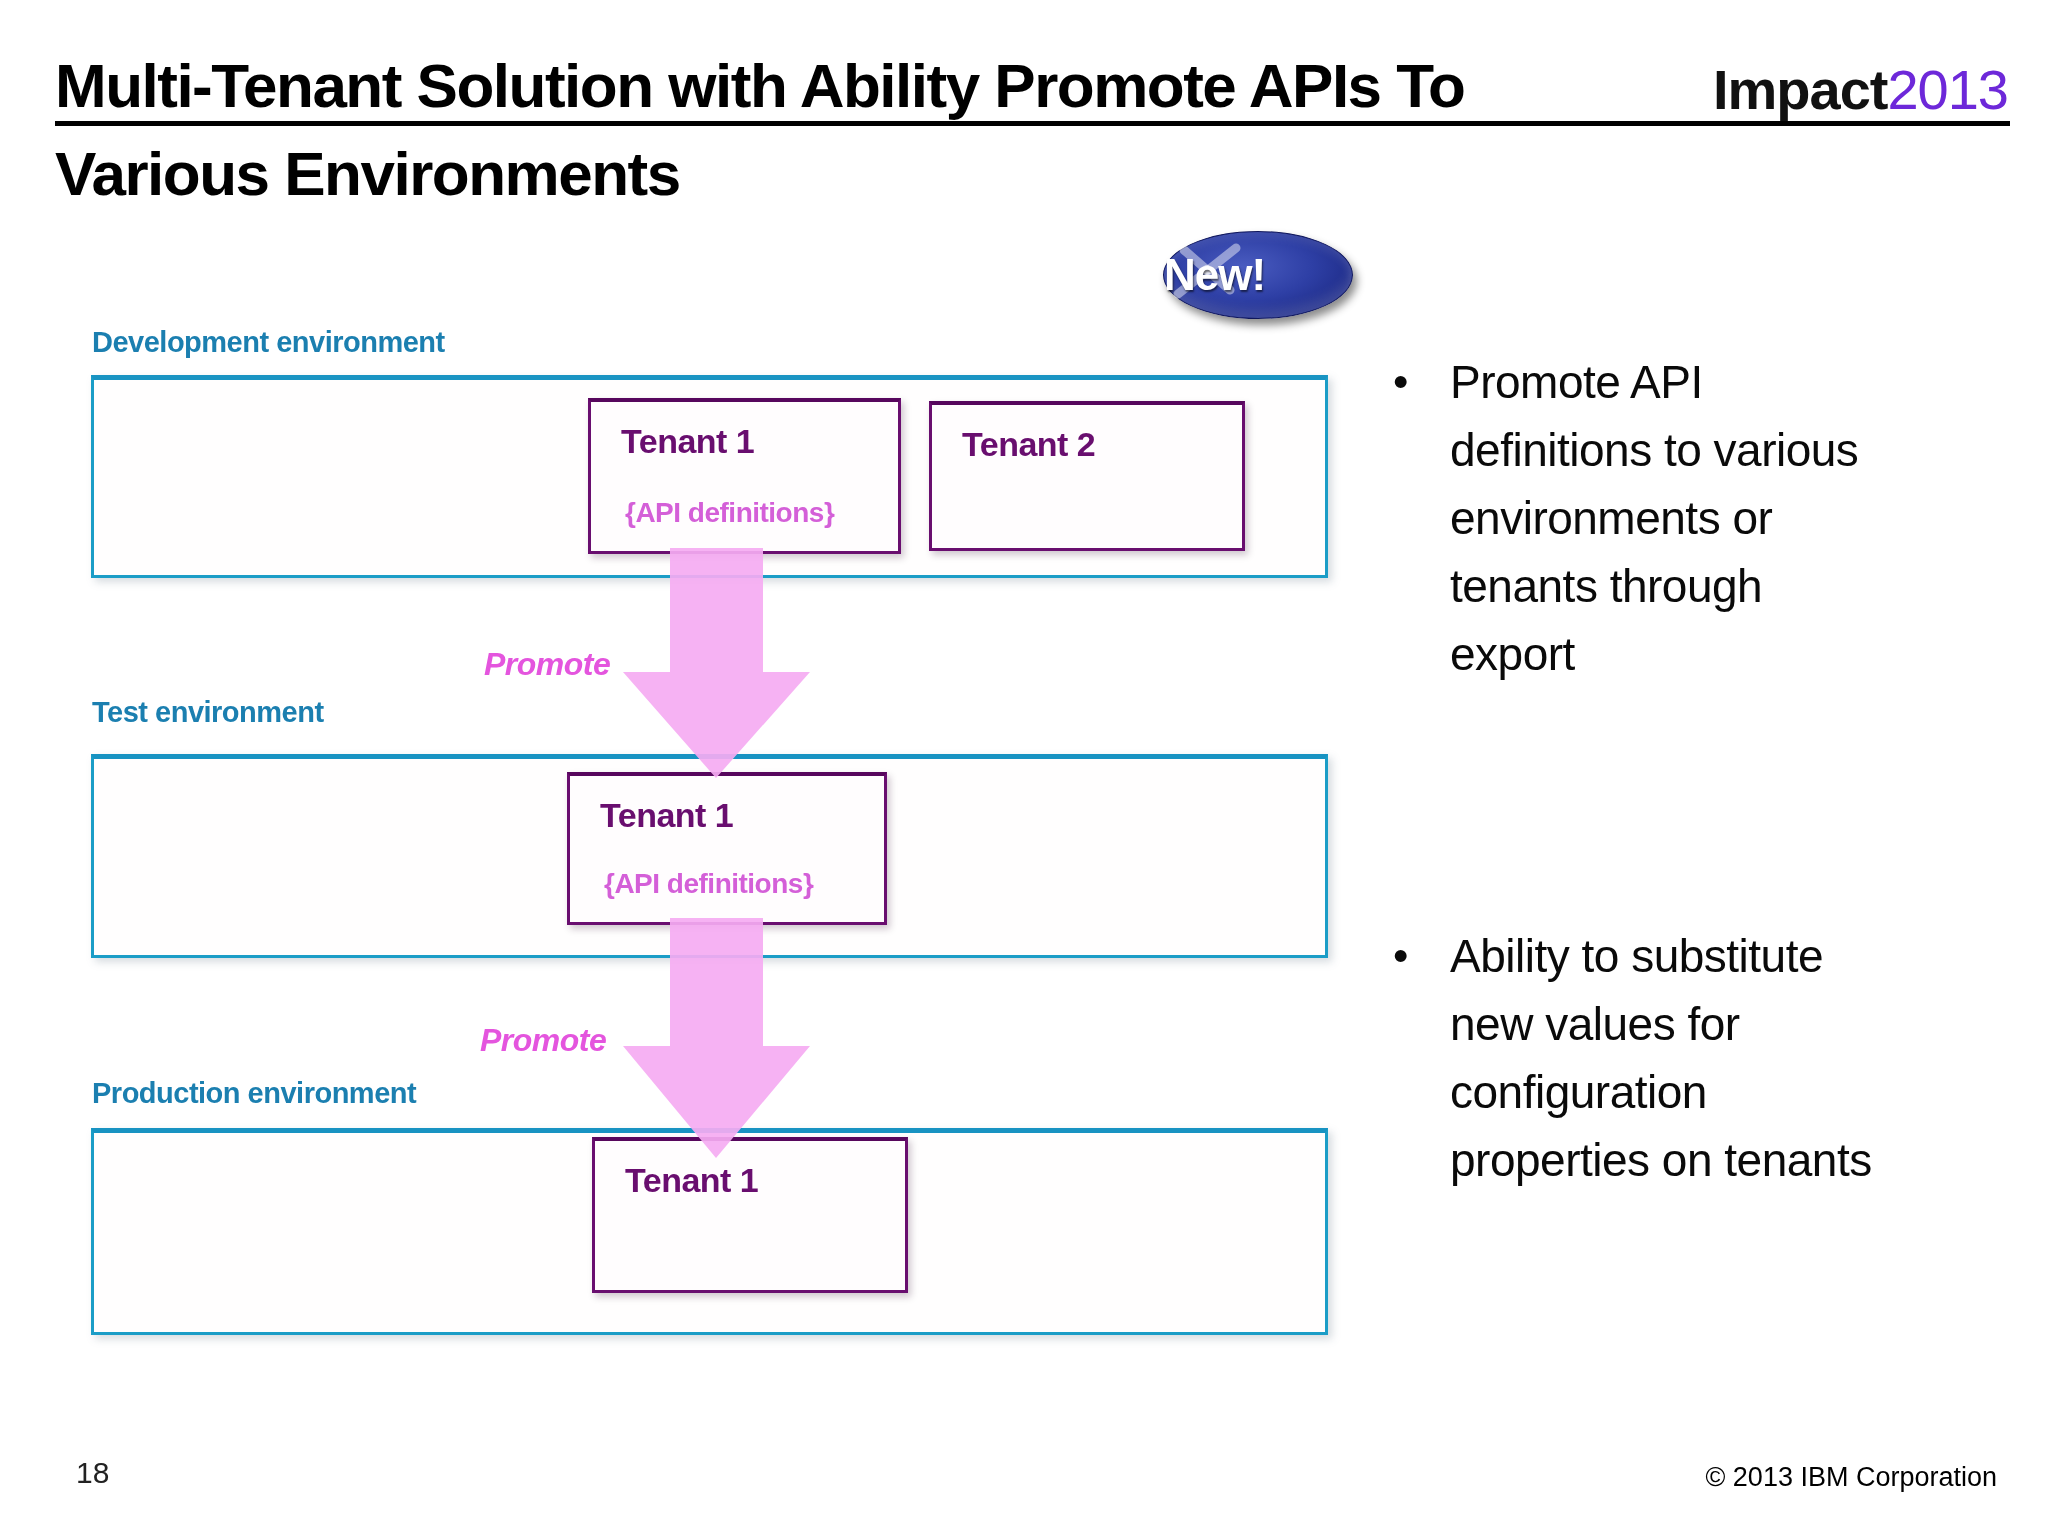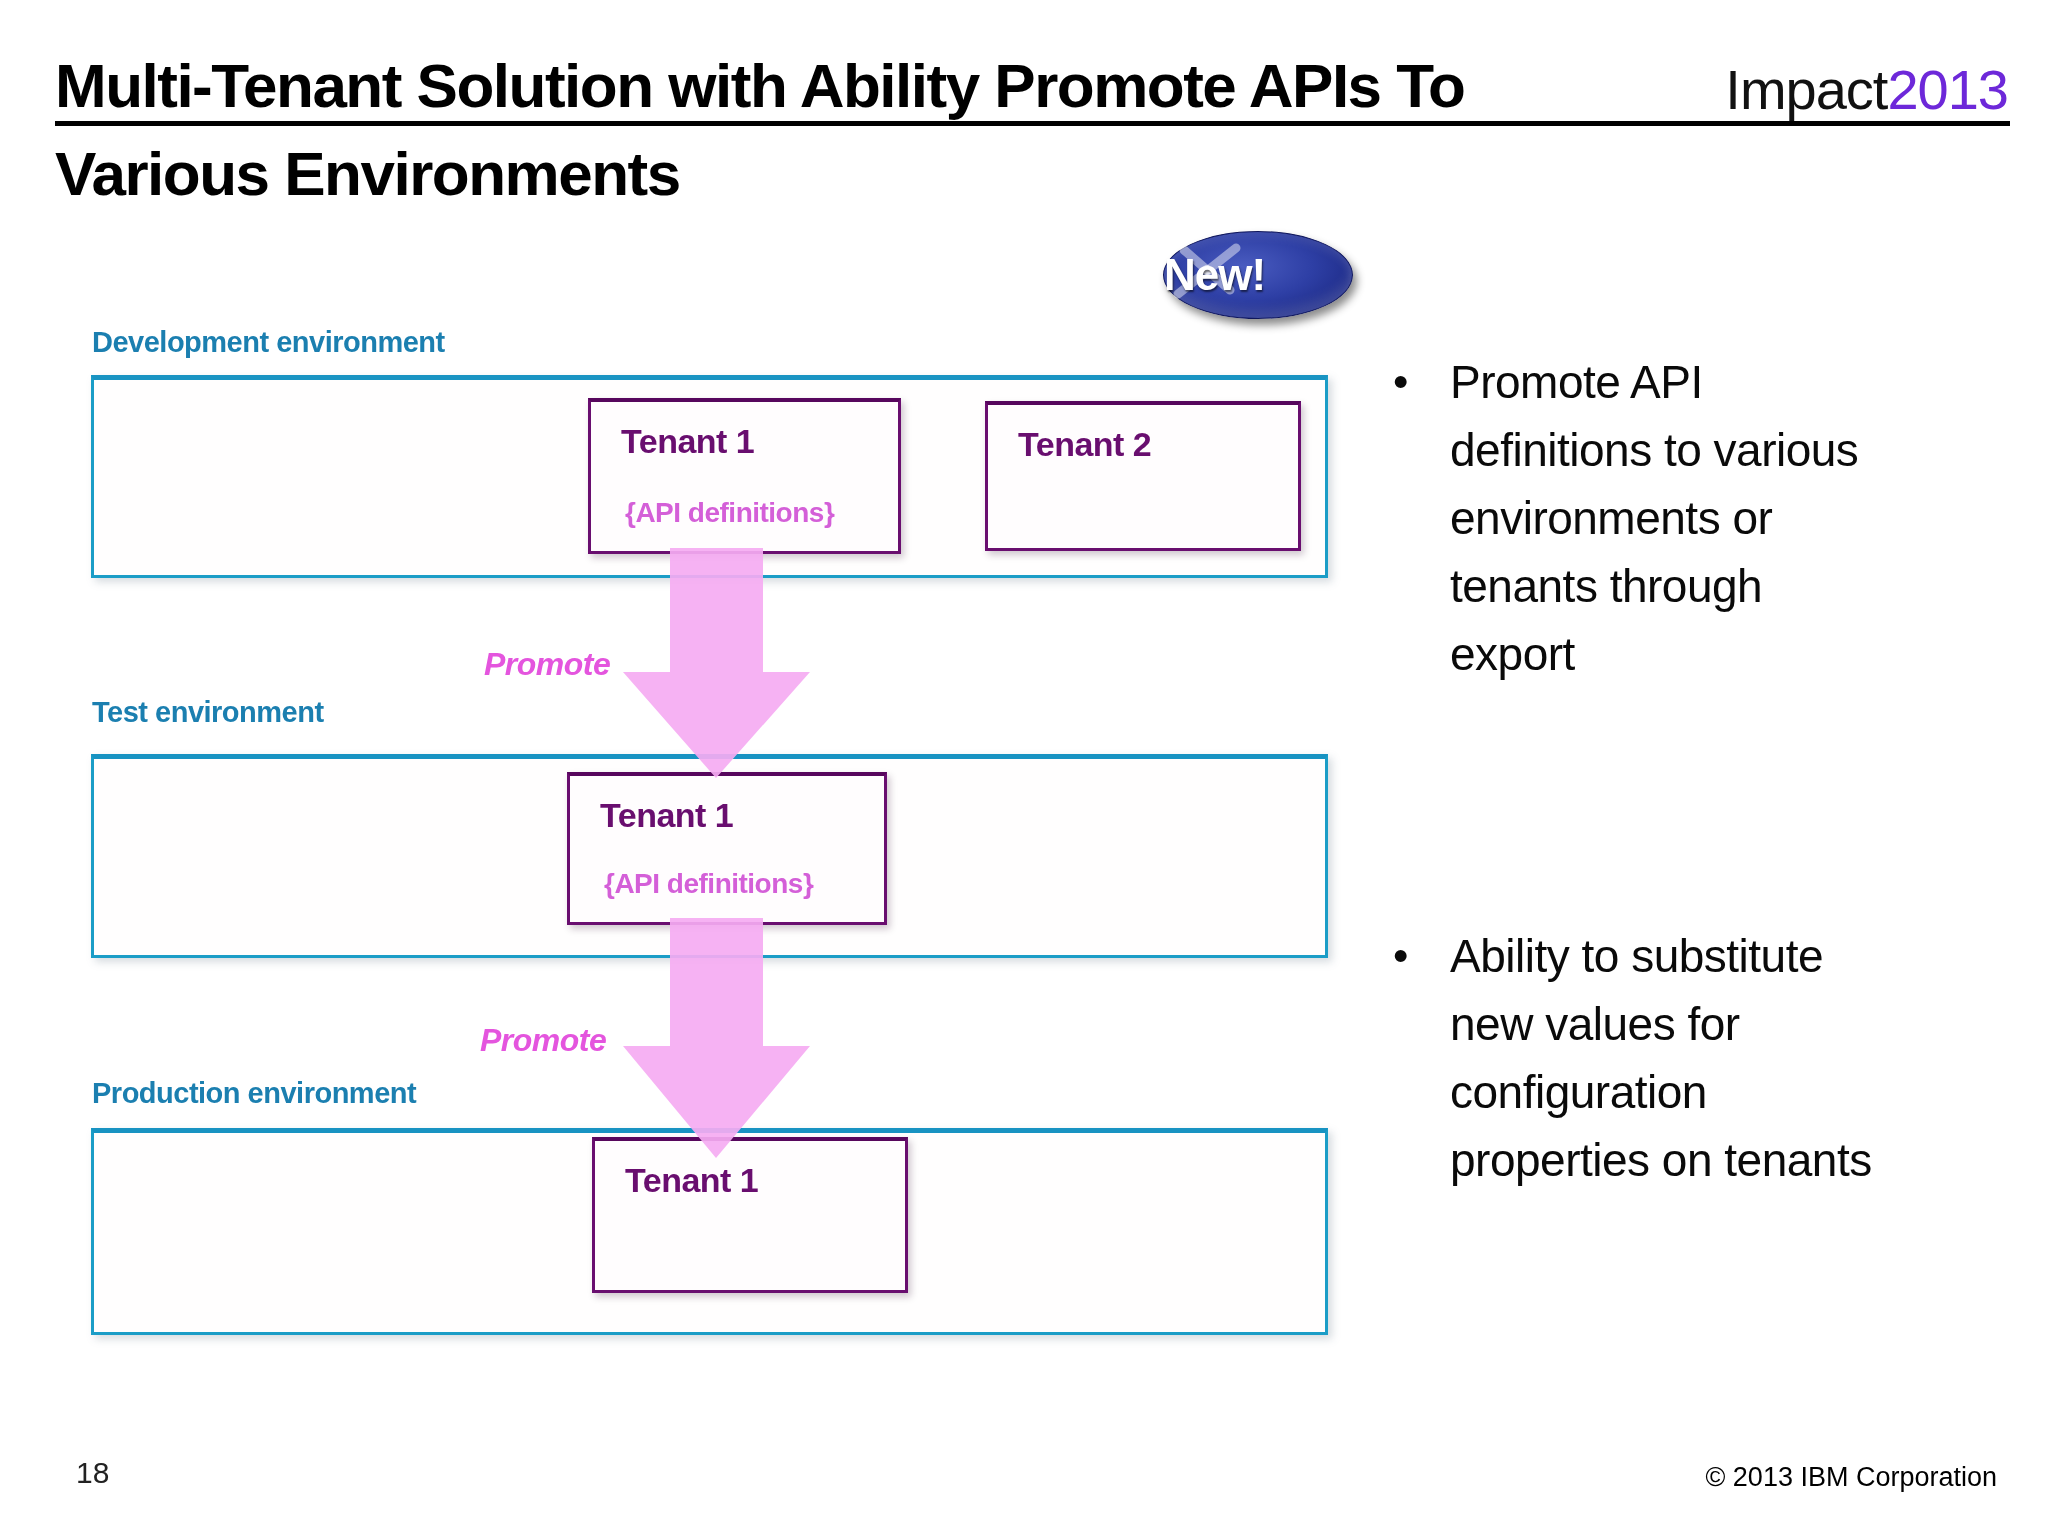--- a/index.html
+++ b/index.html
@@ -20,21 +20,21 @@
   .title-line2{top:138px;}
   .title-underline{
     position:absolute;left:55px;top:121px;
     width:1955px;height:5px;background:#000;
   }
   
   .logo{
     position:absolute;top:57px;right:40px;
     font-size:56px;white-space:nowrap;letter-spacing:-1px;
   }
-  .logo .logo-black{font-weight:normal;color:#111;}
+  .logo .logo-black{font-weight:bold;color:#111;}
   .logo .logo-blue{font-weight:normal;color:#6d28d9;}
   
   .new-badge{
     position:absolute;left:1163px;top:231px;width:188px;height:86px;
     border-radius:50%;
     background:radial-gradient(ellipse at 42% 40%, #4a5cc0 0%, #2e3fa5 45%, #1d2a86 78%, #141f6e 100%);
     border:1px solid #10175c;
     box-shadow:4px 6px 9px rgba(0,0,0,.45), inset 0 -8px 12px rgba(255,255,255,.14), inset 0 5px 8px rgba(255,255,255,.10);
     display:flex;align-items:center;justify-content:flex-start;
   }
@@ -71,21 +71,21 @@
   .tenant-name{
     font-size:34px;font-weight:bold;color:#690e6f;
     margin:20px 0 0 30px;letter-spacing:-0.5px;white-space:nowrap;
   }
   .tenant-detail{
     position:absolute;left:34px;bottom:22px;
     font-size:28px;font-weight:bold;color:#d45fd8;
     letter-spacing:-0.5px;white-space:nowrap;
   }
   .tenant-dev-1 {left:588px;top:398px;width:313px;height:156px;}
-  .tenant-dev-2 {left:985px;top:401px;width:316px;height:150px;}
+  .tenant-dev-2 {left:929px;top:401px;width:316px;height:150px;}
   .tenant-test-1{left:567px;top:772px;width:320px;height:153px;}
   .tenant-prod-1{left:592px;top:1137px;width:316px;height:156px;}
   
   .promote-arrow{position:absolute;z-index:8;}
   .arrow-1{left:620px;top:548px;}
   .arrow-2{left:620px;top:918px;}
   .promote-label{
     position:absolute;z-index:9;
     font-size:32px;font-weight:bold;font-style:italic;
     color:#e455de;letter-spacing:-0.5px;white-space:nowrap;

